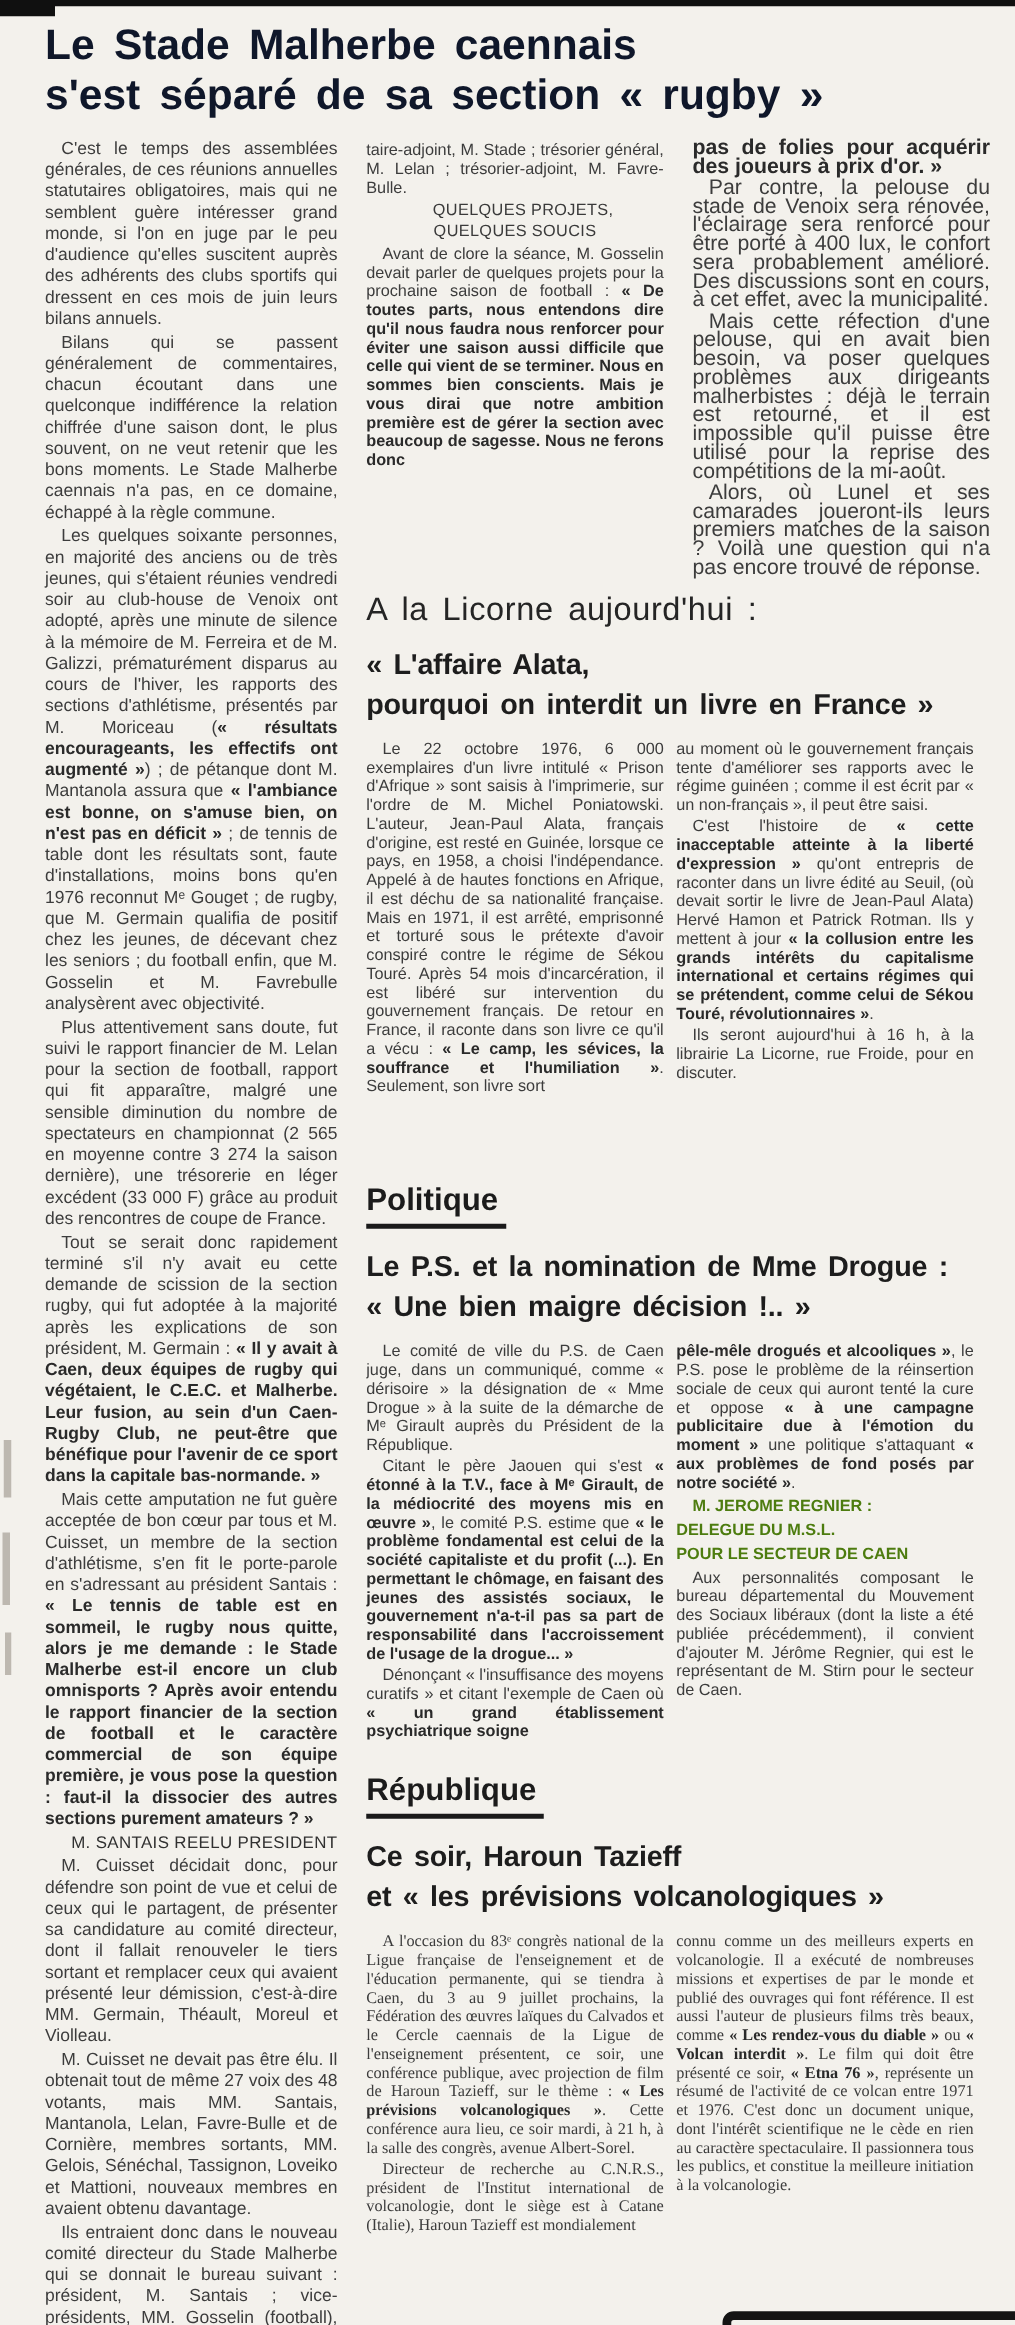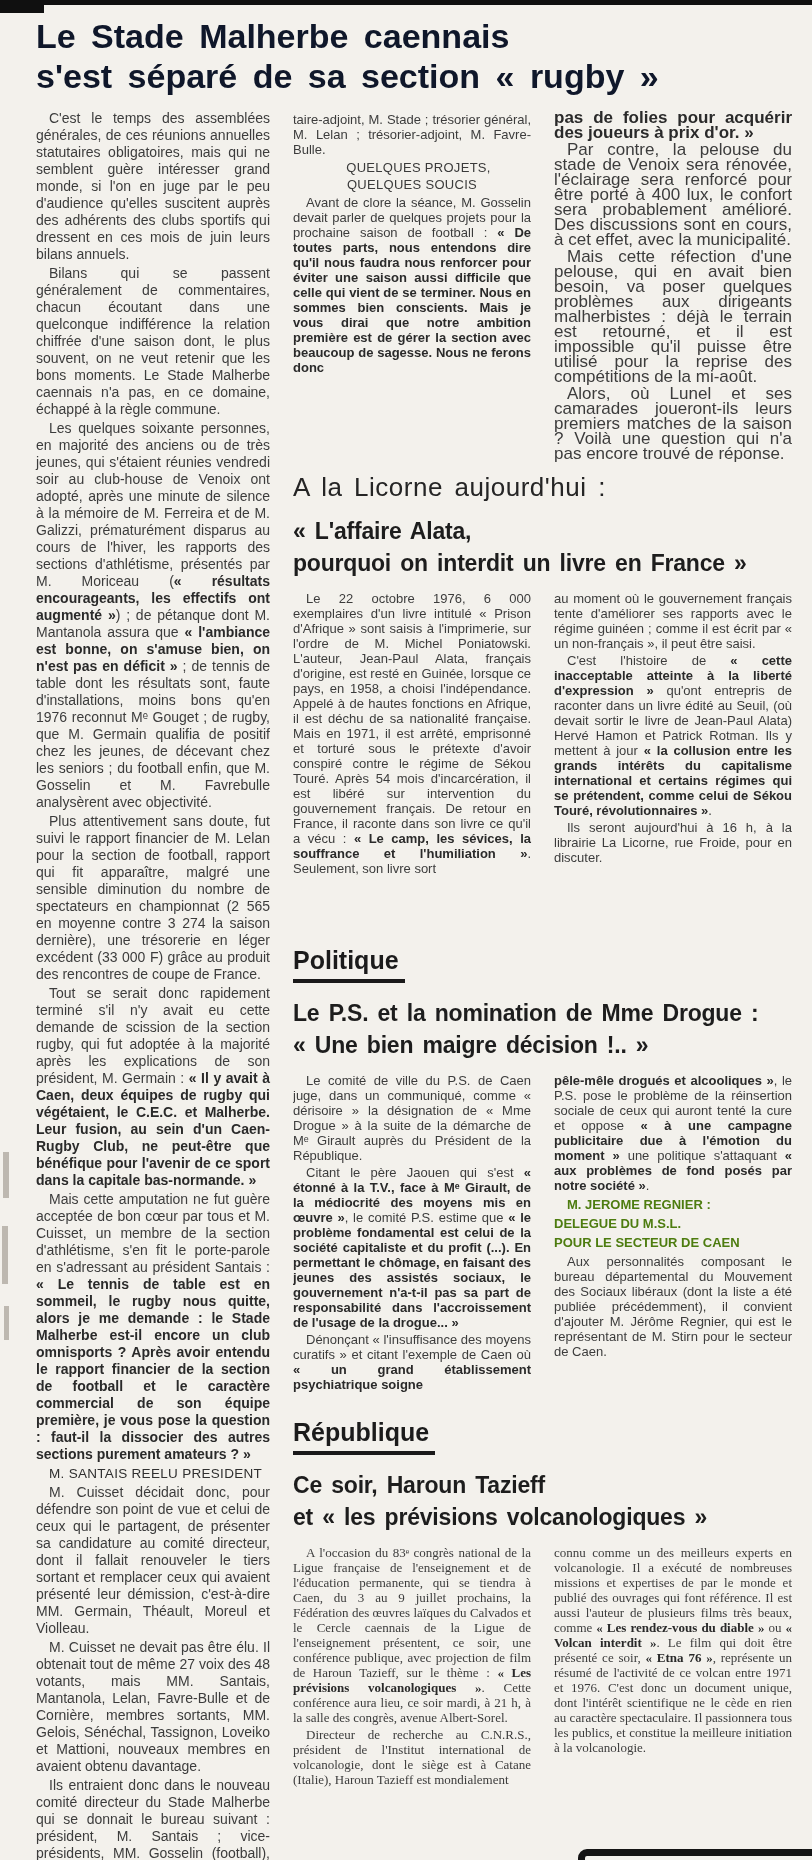--- a/index.html
+++ b/index.html
@@ -20,32 +20,32 @@
   }
 
   .col{position:absolute;text-align:justify;}
   .col p{margin:0 0 2px 0;text-indent:13px;}
   .col p.noindent{text-indent:0;}
   .b{font-weight:bold;color:#2a2a2a;}
 
   .col1{left:36px;top:110px;width:234px;font-size:14px;line-height:17px;}
   .subhead-caps{
     font-size:13.5px;font-weight:normal;letter-spacing:.3px;color:#303030;
-    margin:16px 0 10px 0;text-indent:0;text-align:left;
+    margin:16px 0 10px 0;text-indent:0;text-align:right;
   }
   .centered-caps{
     text-align:center;font-size:13px;line-height:17px;color:#3a3a3a;
     margin:26px 0 18px 0;letter-spacing:.3px;
   }
 
   .col2top{left:293px;top:112px;width:238px;font-size:13px;line-height:15px;}
   .col3top{left:554px;top:110px;width:238px;font-size:17px;line-height:15px;}
 
   .block{position:absolute;left:293px;width:499px;}
-  .block .body{display:flex;gap:23px;margin-top:12px;}
+  .block .body{display:flex;gap:10px;margin-top:12px;}
   .block .body .subcol{width:238px;text-align:justify;font-size:13px;line-height:15px;}
   .subcol p{margin:0 0 2px 0;text-indent:13px;}
   .subcol p.noindent{text-indent:0;}
 
   .kicker{
     font-size:26px;font-weight:normal;color:#252525;
     letter-spacing:.5px;word-spacing:4px;margin:0 0 12px 0;
   }
   .art-headline{
     font-size:23px;font-weight:bold;color:#1d1d1d;line-height:32px;

